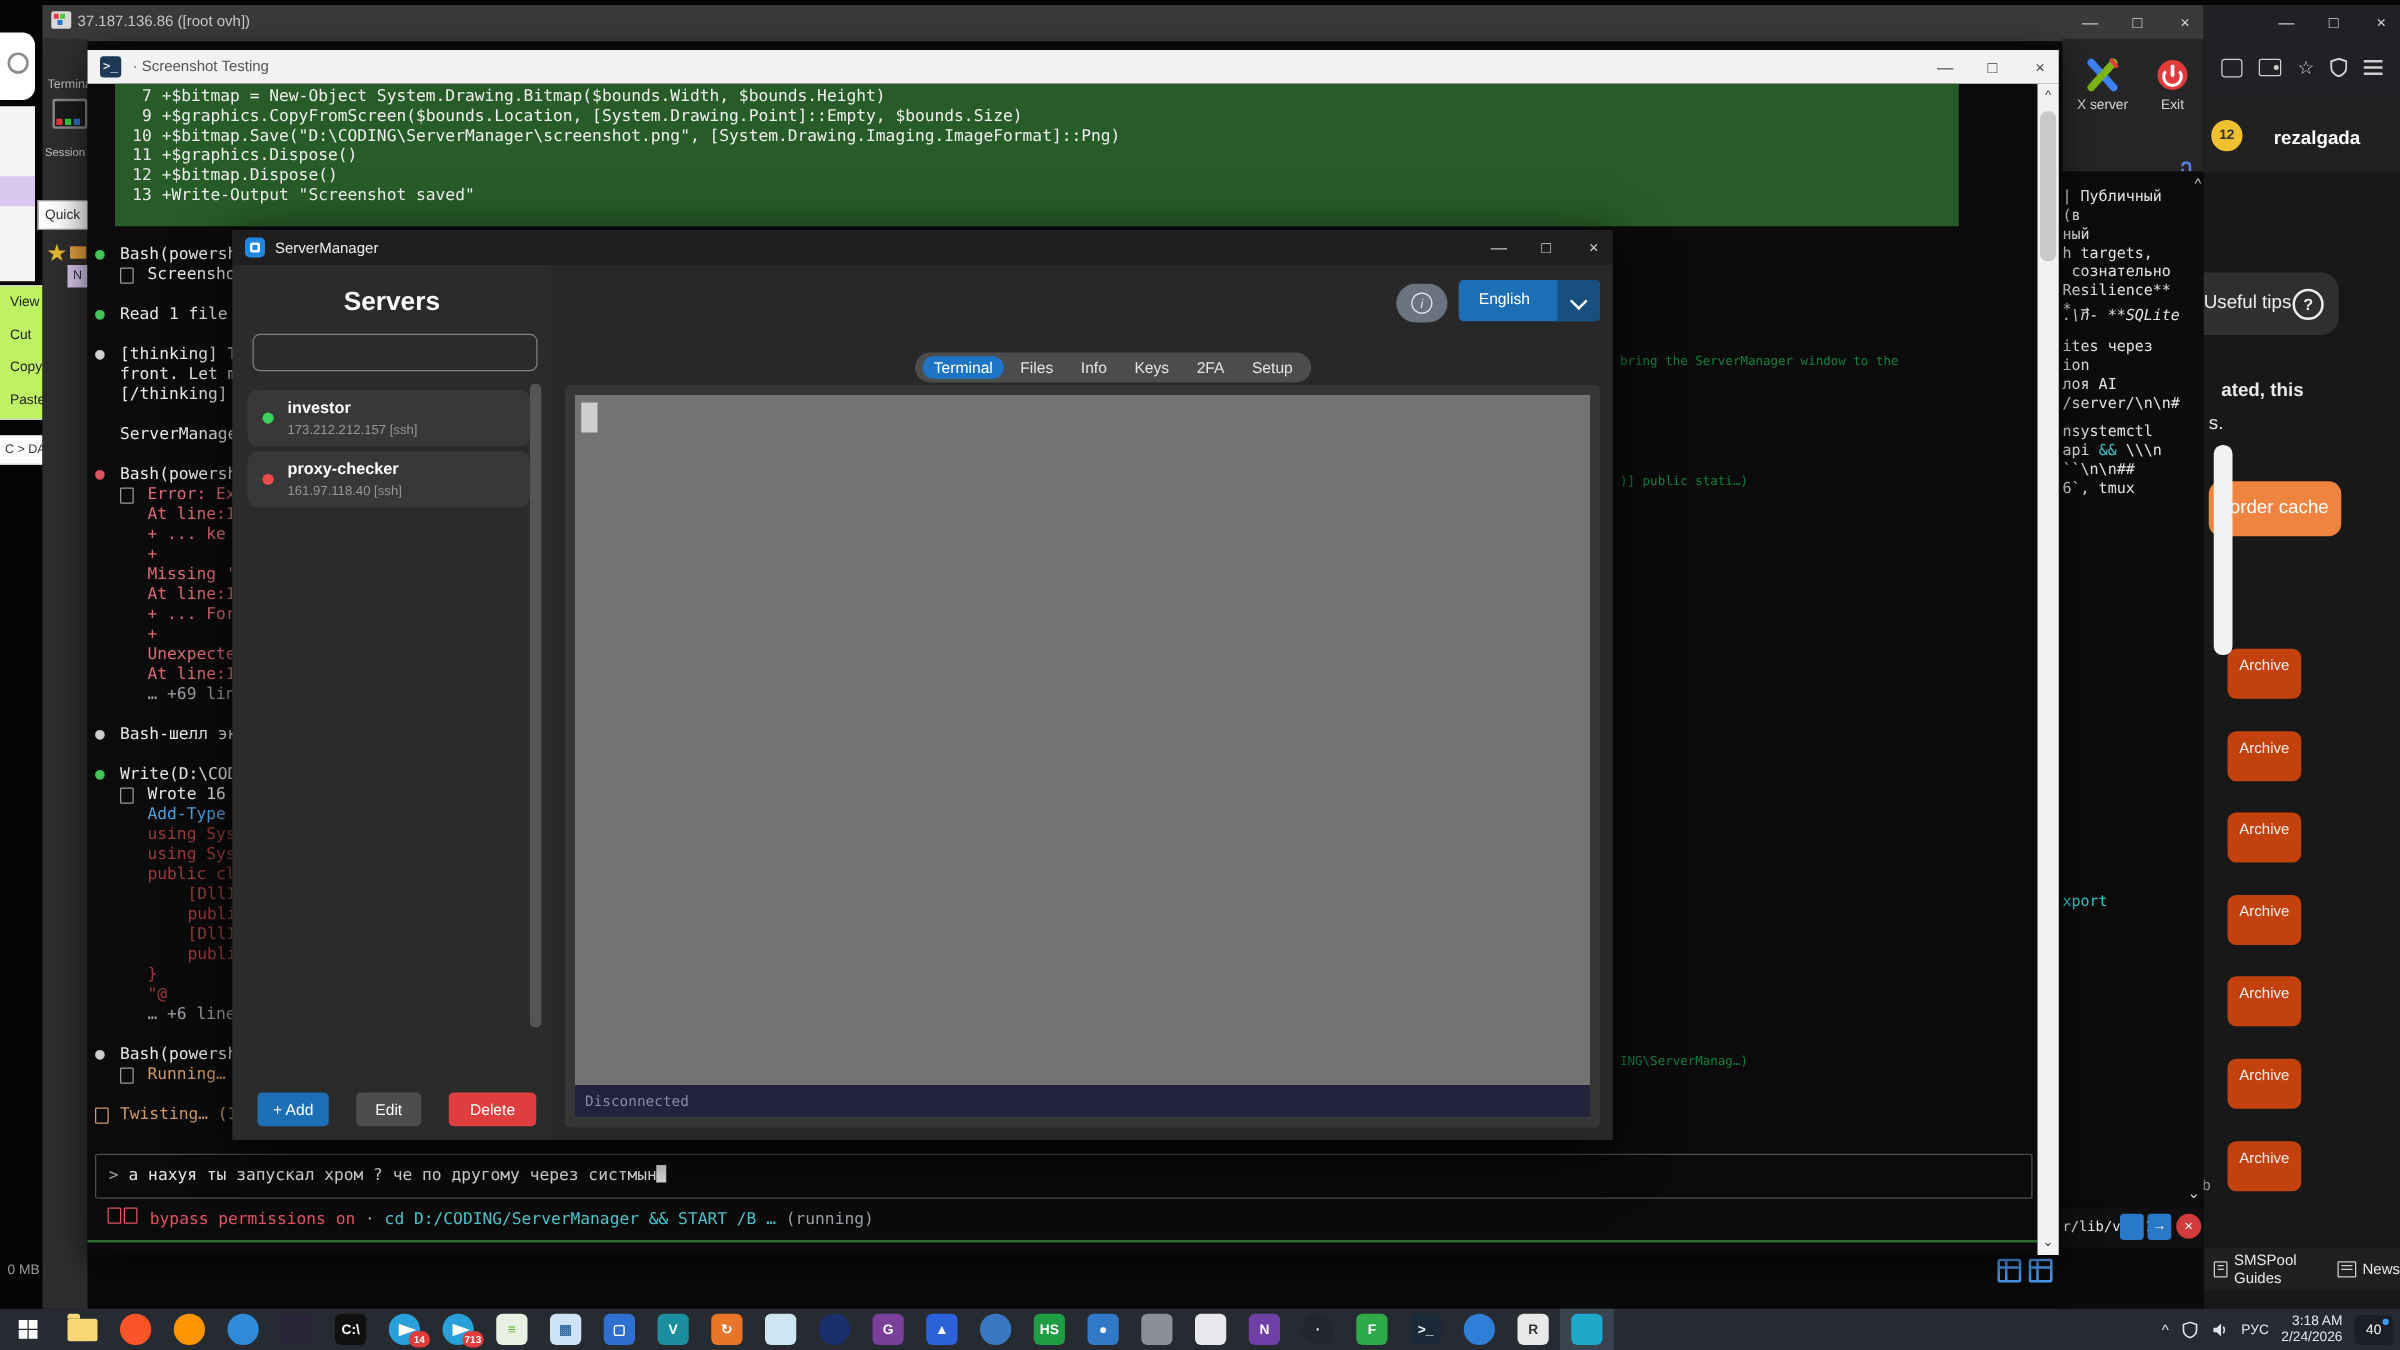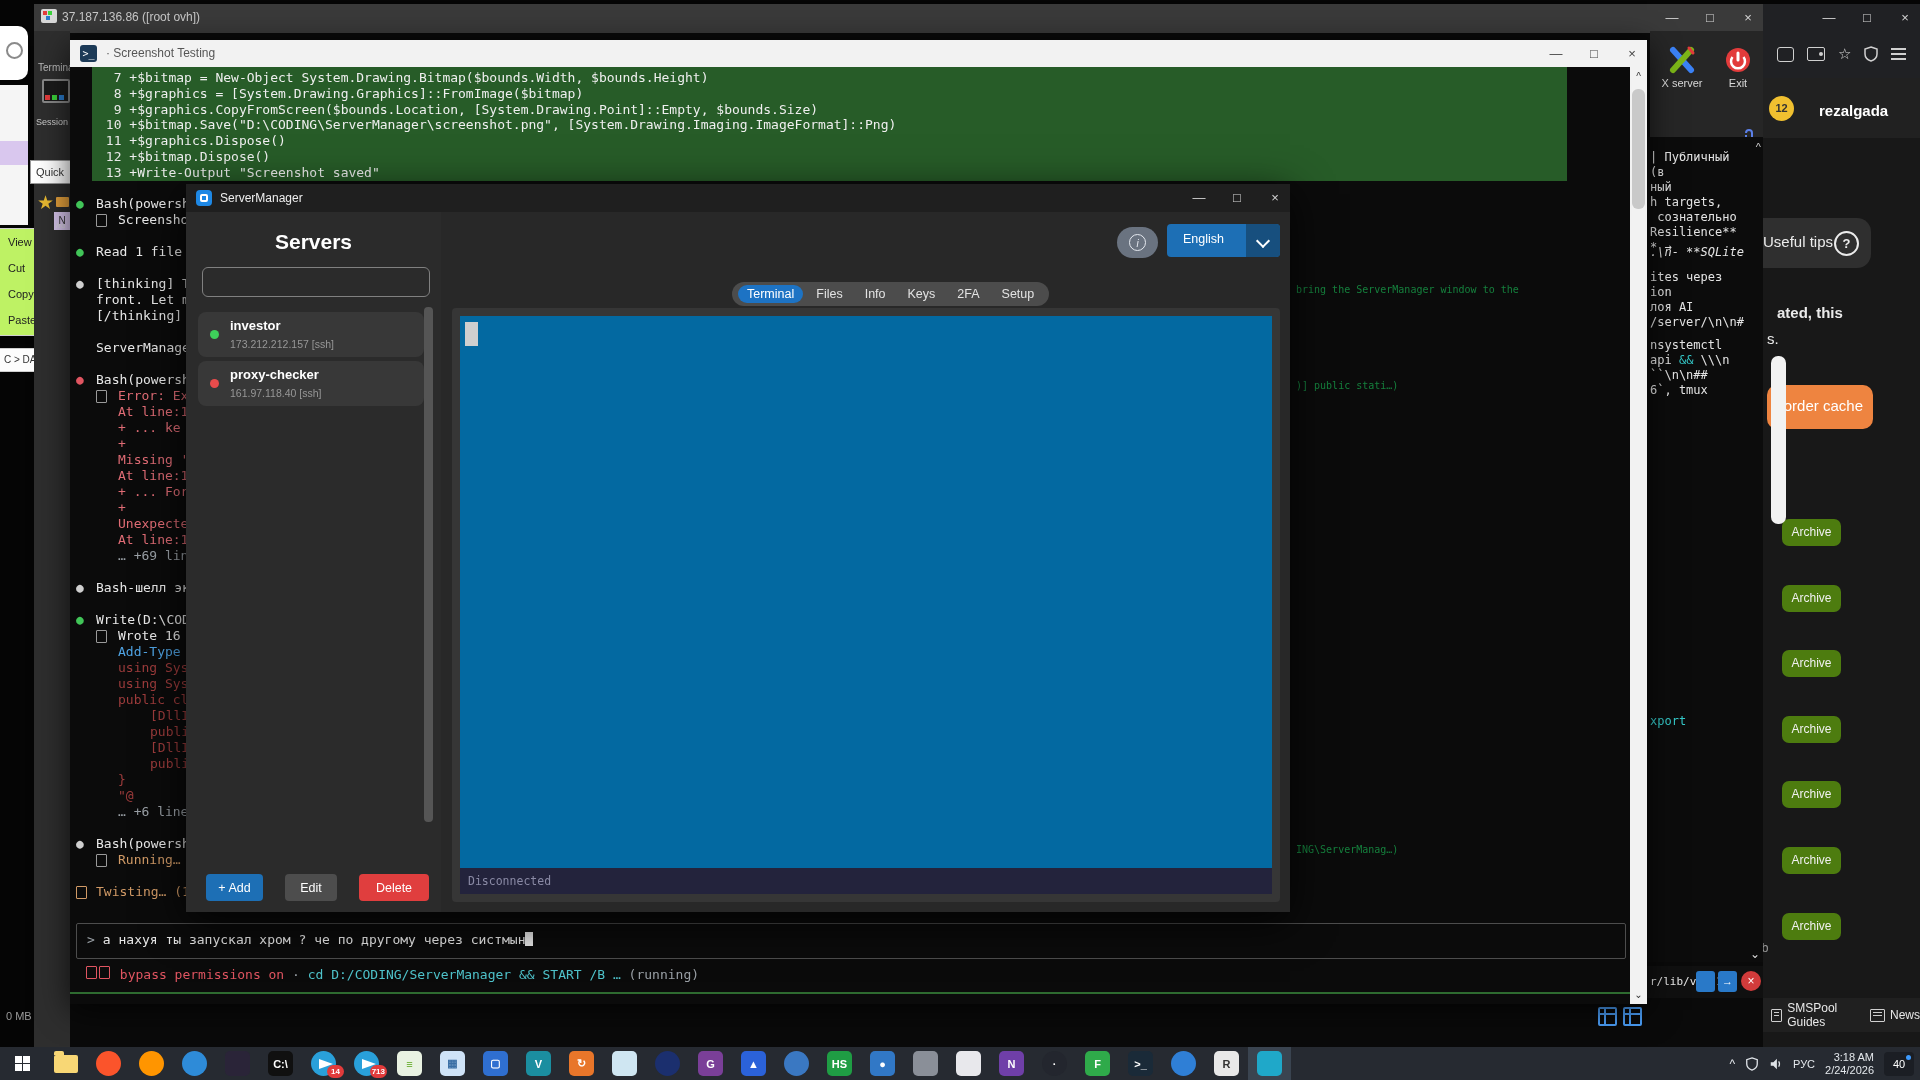--- a/index.html
+++ b/index.html
@@ -55,21 +55,21 @@
   #badge12{position:absolute;left:6px;top:18px;width:25px;height:25px;background:#f0c030;border-radius:50%;color:#333;font-weight:bold;font-size:11px;text-align:center;line-height:25px;}
   #chatname{position:absolute;left:56px;top:24px;color:#fff;font-size:15px;font-weight:bold;}
   #tips-pill{position:absolute;left:-18px;top:214px;width:126px;height:50px;background:#2f2f2f;border-radius:14px;color:#ececec;font-size:15px;}
   #tips-pill .lbl{position:absolute;left:18px;top:15px;}
   #tips-pill .q{position:absolute;right:12px;top:13px;width:21px;height:21px;border:2px solid #ececec;border-radius:50%;font-size:13px;text-align:center;line-height:21px;font-weight:bold;}
   #msg1{position:absolute;left:14px;top:300px;color:#eaeaea;font-size:15px;font-weight:bold;}
   #msg2{position:absolute;left:4px;top:326px;color:#eaeaea;font-size:15px;}
   #white-strip{position:absolute;left:8px;top:352px;width:15px;height:168px;background:#f2f2f2;border-radius:7px;z-index:3;}
   #order-btn{position:absolute;left:4px;top:381px;width:106px;height:44px;background:#ee8440;border-radius:10px;color:#fff;font-size:15px;z-index:2;}
   #order-btn span{position:absolute;right:10px;top:12px;}
-  .archive-btn{position:absolute;left:19px;width:59px;height:27px;background:#4d7c0f;border-radius:7px;color:#f0f0f0;font-size:12px;text-align:center;line-height:27px;}
+  .archive-btn{position:absolute;left:19px;width:59px;height:40px;background:#c2410c;border-radius:7px;color:#f0f0f0;font-size:12px;text-align:center;line-height:27px;}
   #br-time{position:absolute;left:-66px;top:937px;color:#9a9a9a;font-size:12px;white-space:nowrap;z-index:4;}
   #br-bottom{position:absolute;left:0;bottom:15px;right:0;height:34px;background:#202020;display:flex;align-items:center;gap:18px;padding-left:8px;color:#e8e8e8;font-size:12px;}
   .bicon{display:inline-block;width:13px;height:11px;border:1.5px solid #d0d0d0;border-radius:1px;position:relative;}
   .bicon:after{content:"";position:absolute;left:2px;top:2px;right:2px;height:1.5px;background:#d0d0d0;box-shadow:0 3px 0 #d0d0d0;}
   
   #claude{left:70px;top:40px;width:1577px;height:964px;background:#0b0b0b;z-index:4;box-shadow:0 6px 30px rgba(0,0,0,.7);}
   #cl-title{position:absolute;left:0;top:0;right:0;height:27px;background:#f2f2f2;}
   #cl-title .ico{position:absolute;left:10px;top:5px;width:17px;height:17px;background:#1c3a57;border-radius:3px;color:#fff;font-size:10px;text-align:center;line-height:17px;font-family:"DejaVu Sans Mono",monospace;}
   #cl-title .tt{position:absolute;left:36px;top:6px;font-size:12px;color:#555;}
   #cl-title .winbtns{color:#444;}
@@ -119,21 +119,21 @@
   #info-pill{position:absolute;left:676px;top:15px;width:41px;height:31px;background:#6a7380;border-radius:16px;}
   #info-pill .ic{position:absolute;left:12px;top:7px;width:17px;height:17px;border:1.5px solid #e6eaf0;border-radius:50%;color:#e6eaf0;font-size:10px;text-align:center;line-height:17px;font-style:italic;box-sizing:border-box;}
   #lang{position:absolute;left:726px;top:12px;width:113px;height:33px;background:#1d6fb5;border-radius:4px;color:#fff;cursor:pointer;}
   #lang .lbl{position:absolute;left:16px;top:8px;font-size:12.5px;}
   #lang .chev{position:absolute;right:0;top:0;width:34px;height:33px;background:#174f7e;border-radius:0 4px 4px 0;}
   .chevdn{position:absolute;left:12px;top:12px;width:8px;height:8px;border-left:2px solid #fff;border-bottom:2px solid #fff;transform:rotate(-45deg);}
   #tabbar{position:absolute;left:291px;top:70px;height:24px;background:#4c4c4c;border-radius:12px;display:flex;align-items:center;padding:0 6px;gap:4px;}
   .tab{color:#e3e3e3;font-size:12.5px;padding:2px 9px;border-radius:10px;cursor:pointer;white-space:nowrap;}
   .tab.sel{background:#1d73c4;color:#fff;}
   #term-frame{position:absolute;left:11px;top:96px;width:828px;height:594px;background:#363636;border-radius:4px;}
-  #term{position:absolute;left:8px;top:8px;right:8px;bottom:8px;background:#0369a1;padding-left:24px;}
+  #term{position:absolute;left:8px;top:8px;right:8px;bottom:8px;background:#737373;padding-left:24px;}
   #term .cur{position:absolute;left:5px;top:6px;width:13px;height:24px;background:#cfcfcf;}
   #term-status{position:absolute;left:0;right:0;bottom:0;height:26px;background:#23233c;color:#8a8aa5;font-size:11.5px;line-height:26px;padding-left:8px;font-family:"DejaVu Sans Mono",monospace;}
   
   #taskbar{left:0;top:1047px;width:1920px;height:33px;background:#262a31;z-index:6;display:flex;align-items:center;}
   #start{width:44px;height:33px;display:flex;align-items:center;justify-content:center;cursor:pointer;}
   .winlogo{width:15px;height:15px;display:grid;grid-template-columns:7px 7px;grid-template-rows:7px 7px;gap:1px;}
   .winlogo i{background:#fff;}
   #apps{display:flex;align-items:center;height:33px;}
   .slot{width:43px;height:33px;display:flex;align-items:center;justify-content:center;position:relative;cursor:pointer;}
   .slot.active{background:#3a4450;}
@@ -316,21 +316,20 @@
       <span class="ico">&gt;_</span>
       <span class="tt">· Screenshot Testing</span>
       <span class="winbtns">
         <span>—</span>
         <span>□</span>
         <span>×</span>
       </span>
     </div>
     <div id="green-block">
         <div class="codeln"><span class="num">  7</span><span> +$bitmap = New-Object System.Drawing.Bitmap($bounds.Width, $bounds.Height)</span></div>
-        <div class="codeln"><span class="num">  8</span><span> +$graphics = [System.Drawing.Graphics]::FromImage($bitmap)</span></div>
         <div class="codeln"><span class="num">  9</span><span> +$graphics.CopyFromScreen($bounds.Location, [System.Drawing.Point]::Empty, $bounds.Size)</span></div>
         <div class="codeln"><span class="num"> 10</span><span> +$bitmap.Save("D:\CODING\ServerManager\screenshot.png", [System.Drawing.Imaging.ImageFormat]::Png)</span></div>
         <div class="codeln"><span class="num"> 11</span><span> +$graphics.Dispose()</span></div>
         <div class="codeln"><span class="num"> 12</span><span> +$bitmap.Dispose()</span></div>
         <div class="codeln"><span class="num"> 13</span><span> +Write-Output "Screenshot saved"</span></div>
       </div>
     <div id="cl-lines">
         <div class="cl"><span class="bl g">●</span><span>Bash(powershe</span></div>
         <div class="cl indf"><span class="tofu"></span><span>Screenshot</span></div>
         <div class="cl"><span>&nbsp;</span></div>

